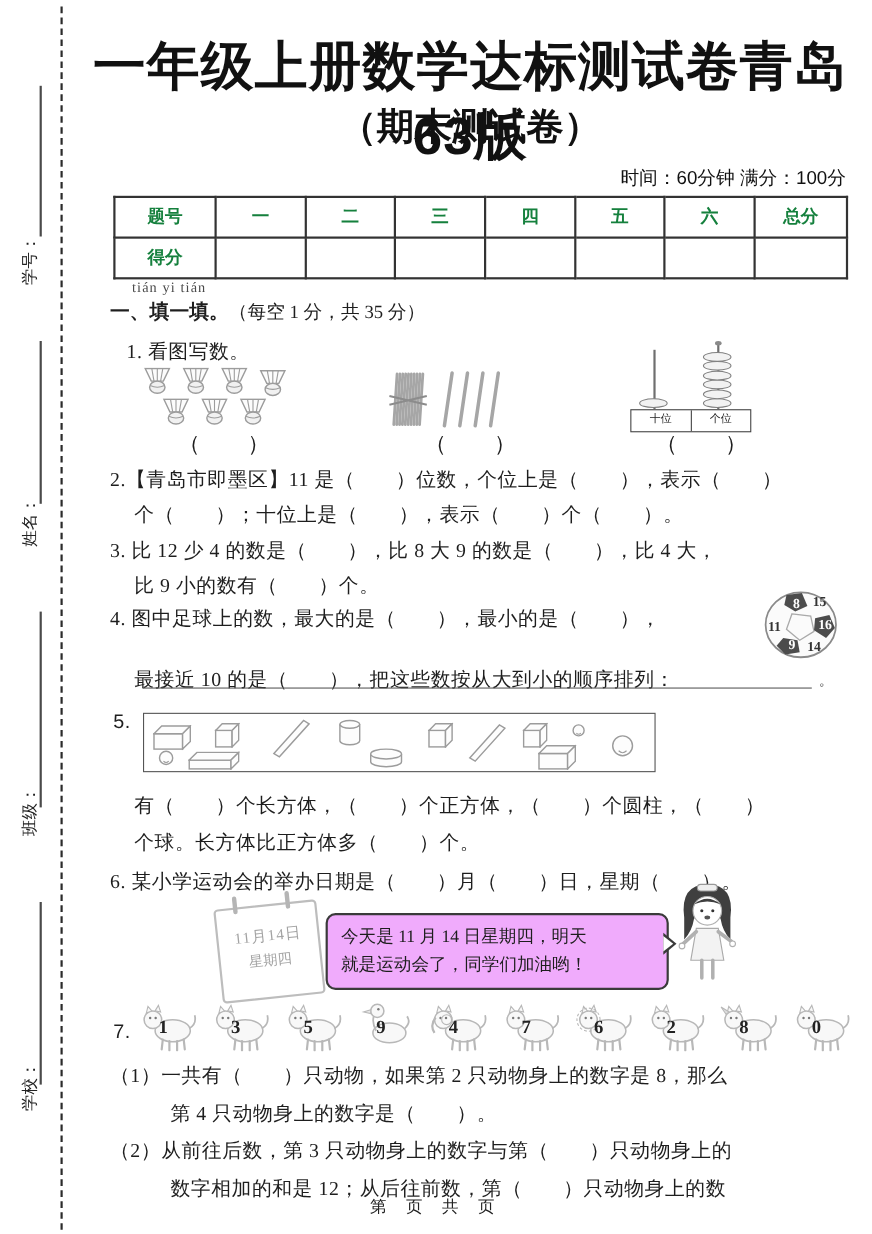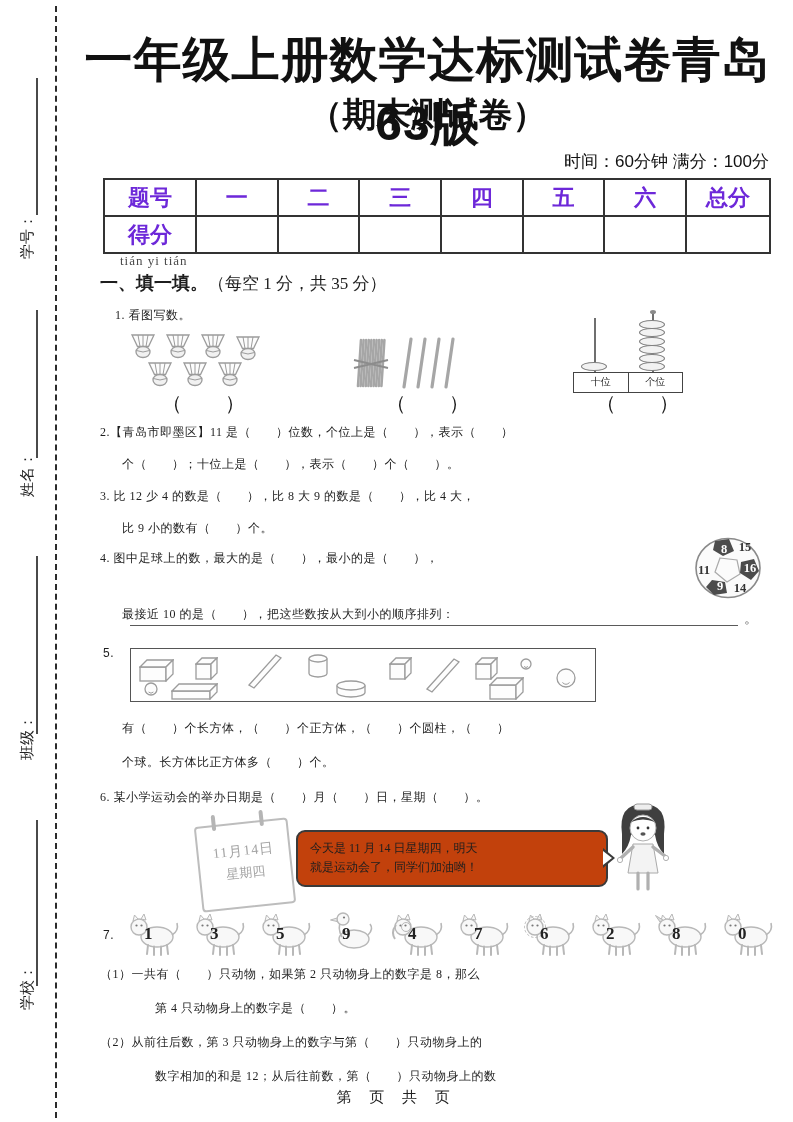--- a/index.html
+++ b/index.html
@@ -1,35 +1,35 @@
 <!DOCTYPE html>
 <html><head>
 <meta charset="utf-8">
 <style>
   html,body{margin:0;padding:0;background:#e8e8e8;}
   #paper{position:relative;width:793px;height:1122px;background:#ffffff;
          font-family:"Liberation Serif",serif;color:#1e1e1e;overflow:hidden;margin:0 auto;}
-  .line{position:absolute;font-size:12px;white-space:nowrap;letter-spacing:0.5px;}
+  .line{position:absolute;font-size:18px;white-space:nowrap;letter-spacing:0.5px;}
   .b{font-weight:bold;}
   
   .dashline{position:absolute;left:55px;top:6px;height:1112px;width:0;border-left:2px dashed #2b2b2b;}
   .mline{position:absolute;left:36px;width:0;border-left:2px solid #4a4a4a;}
   .mlabel{position:absolute;left:-8px;width:70px;text-align:center;font-size:15px;color:#222;
           transform:rotate(-90deg);white-space:nowrap;}
   
   .title{position:absolute;left:70px;top:28px;width:715px;text-align:center;
          font-family:"Liberation Sans",sans-serif;font-weight:900;font-size:48px;letter-spacing:1px;color:#111;}
   .subtitle{position:absolute;left:70px;top:92px;width:715px;text-align:center;
             font-family:"Liberation Sans",sans-serif;font-weight:700;font-size:34px;color:#111;}
   .meta{position:absolute;right:24px;top:150px;font-family:"Liberation Sans",sans-serif;
         font-size:17px;color:#111;}
   
   table.score{position:absolute;left:103px;top:178px;width:668px;border-collapse:collapse;table-layout:fixed;}
   table.score th,table.score td{border:2px solid #333;height:35px;text-align:center;
-        font-size:22px;font-weight:bold;color:#6d28d9;padding:0;}
+        font-size:16px;font-weight:bold;color:#15803d;padding:0;}
   
   .pinyin{position:absolute;left:120px;top:253px;font-size:13px;color:#4a4a4a;letter-spacing:1px;}
   .secline{position:absolute;left:100px;top:271px;font-size:18px;white-space:nowrap;}
   .secline .rest{font-weight:normal;font-size:17px;}
   
   .scgroup{position:absolute;left:128px;top:334px;width:140px;height:58px;}
   .sc{position:absolute;}
   .sticks{position:absolute;left:352px;top:334px;}
   .abacus{position:absolute;left:565px;top:310px;width:125px;height:84px;}
   .rod{position:absolute;width:2px;background:#6f6f6f;}
@@ -46,21 +46,21 @@
   
   .shapebox{position:absolute;left:130px;top:648px;width:466px;height:54px;border:1.6px solid #555;box-sizing:border-box;}
   .shape{position:absolute;}
   
   .calendar{position:absolute;left:198px;top:822px;width:90px;height:82px;border:2px solid #bdbdbd;
             border-radius:4px;background:#fff;transform:rotate(-6deg);color:#a3a3a3;text-align:center;}
   .calendar .ring{position:absolute;top:-12px;width:4px;height:16px;background:#b5b5b5;border-radius:2px;}
   .calendar .cl1{margin-top:18px;font-size:14px;letter-spacing:1px;}
   .calendar .cl2{font-size:13px;margin-top:4px;}
   .bubble{position:absolute;left:296px;top:830px;width:312px;border:2.2px solid #3a3a3a;border-radius:9px;
-          background:#c2410c;padding:7px 12px;font-size:12px;line-height:1.62;box-sizing:border-box;}
+          background:#f0abfc;padding:7px 12px;font-size:16px;line-height:1.62;box-sizing:border-box;}
   .bubble:after{content:"";position:absolute;right:-19px;top:16px;border:10px solid transparent;border-left:12px solid #3a3a3a;}
   .bubble:before{content:"";position:absolute;right:-13px;top:19px;border:7px solid transparent;border-left:9px solid #fff;z-index:1;}
   .girl{position:absolute;left:614px;top:800px;}
   
   .animals{position:absolute;left:126px;top:908px;width:650px;height:58px;display:flex;justify-content:space-between;}
   .animal{position:relative;width:56px;height:54px;}
   .animal .num{position:absolute;left:18px;top:16px;font-size:17px;font-weight:bold;color:#222;}
   .footer{position:absolute;left:0;right:0;top:1088px;text-align:center;font-size:15px;letter-spacing:7px;color:#222;}
 </style>
 </head>

